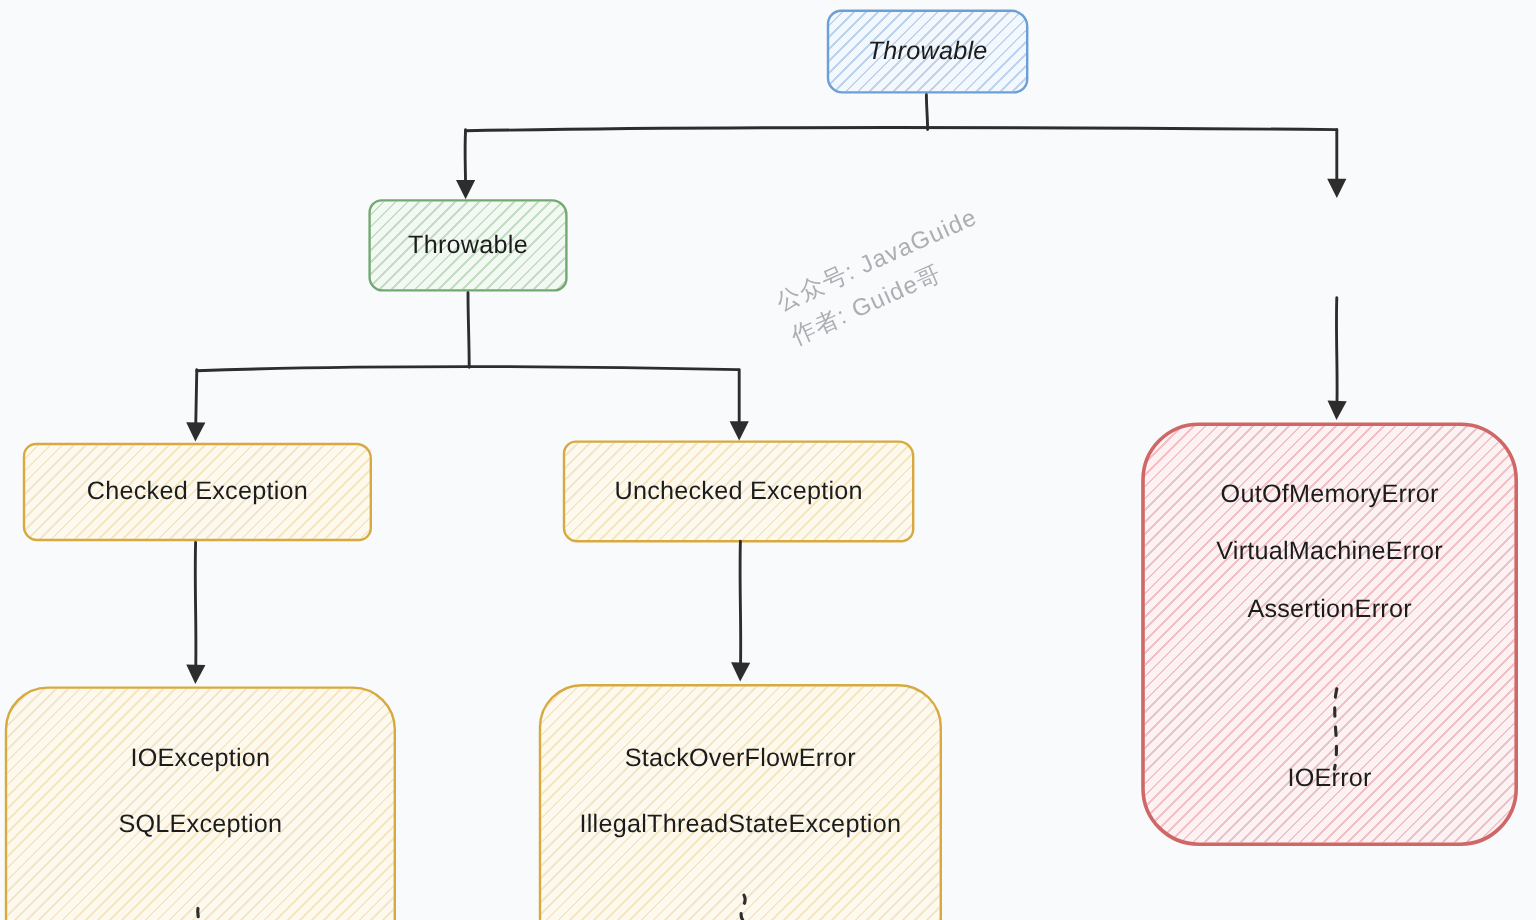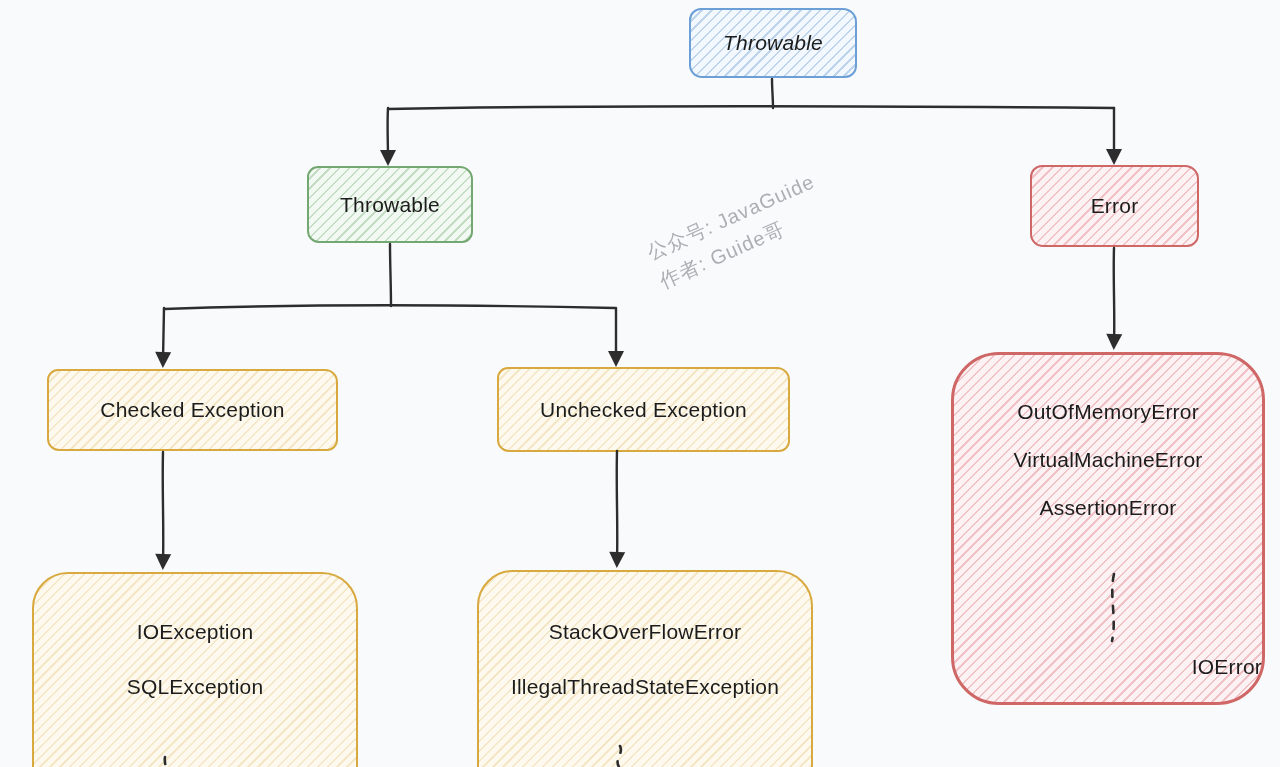--- a/index.html
+++ b/index.html
@@ -13,33 +13,33 @@
   .node{position:absolute;z-index:2;display:flex;align-items:center;justify-content:center;
         color:#1c1c1c;font-size:21px;font-weight:500;letter-spacing:0.2px;box-sizing:border-box;}
 
   .blue{border:2.5px solid #6b9fd6;border-radius:12px 14px 12px 13px;
     background:repeating-linear-gradient(135deg, rgba(110,158,210,0.40) 0px, rgba(110,158,210,0.40) 1.6px, rgba(255,255,255,0) 1.6px, rgba(255,255,255,0) 7px), #f2f8fd;}
   .green{border:2.5px solid #74a872;border-radius:11px 13px 11px 12px;
     background:repeating-linear-gradient(135deg, rgba(120,175,120,0.38) 0px, rgba(120,175,120,0.38) 1.6px, rgba(255,255,255,0) 1.6px, rgba(255,255,255,0) 7px), #f2f9f2;}
   .red{border:2.5px solid #cf6767;border-radius:12px 14px 12px 13px;
     background:repeating-linear-gradient(135deg, rgba(222,120,130,0.40) 0px, rgba(222,120,130,0.40) 1.6px, rgba(255,255,255,0) 1.6px, rgba(255,255,255,0) 7px), #fdf2f3;}
   .yellow{border:2.5px solid #d8a93e;border-radius:11px 13px 11px 12px;
-    background:repeating-linear-gradient(135deg, rgba(228,196,120,0.34) 0px, rgba(228,196,120,0.34) 1.6px, rgba(255,255,255,0) 1.6px, rgba(255,255,255,0) 7px), #fdf9ee;margin-left:28px;}
+    background:repeating-linear-gradient(135deg, rgba(228,196,120,0.34) 0px, rgba(228,196,120,0.34) 1.6px, rgba(255,255,255,0) 1.6px, rgba(255,255,255,0) 7px), #fdf9ee;}
 
   .n-throwable{left:689px;top:8px;width:168px;height:70px;font-style:italic;}
   .n-exception{left:307px;top:166px;width:166px;height:77px;}
   .n-error{left:1030px;top:165px;width:169px;height:82px;}
   .n-checked{left:19px;top:369px;width:291px;height:82px;}
   .n-unchecked{left:469px;top:367px;width:293px;height:85px;}
 
   .list{flex-direction:column;justify-content:flex-start;align-items:center;}
   .n-checked-list{left:4px;top:572px;width:326px;height:268px;border-radius:36px;padding-top:46px;gap:31px;}
   .n-unchecked-list{left:449px;top:570px;width:336px;height:270px;border-radius:36px;padding-top:48px;gap:31px;}
   .n-error-list{left:951px;top:352px;width:314px;height:353px;border-width:3px;border-radius:48px;padding-top:45px;gap:24px;}
-  .io-error{position:absolute;left:0;right:0;top:300px;text-align:right;}
+  .io-error{position:absolute;left:0;right:0;top:282px;text-align:center;}
 
   .watermark{position:absolute;left:642px;top:240px;z-index:4;transform:rotate(-24deg);transform-origin:left top;
              color:rgba(145,148,152,0.75);font-size:20px;line-height:1.55;letter-spacing:1px;white-space:nowrap;}
 </style>
 </head>
 <body>
 
 <div id="canvas">
 
   <svg id="connectors" viewBox="0 0 1280 767">
@@ -65,23 +65,20 @@
   </svg>
 
   <div class="node blue n-throwable">
     <span>Throwable</span>
   </div>
 
   <div class="node green n-exception">
     <span>Throwable</span>
   </div>
 
-  <div class="node red n-error">
-    <span>Error</span>
-  </div>
 
   <div class="node yellow n-checked">
     <span>Checked Exception</span>
   </div>
 
   <div class="node yellow n-unchecked">
     <span>Unchecked Exception</span>
   </div>
 
   <div class="node yellow list n-checked-list">

